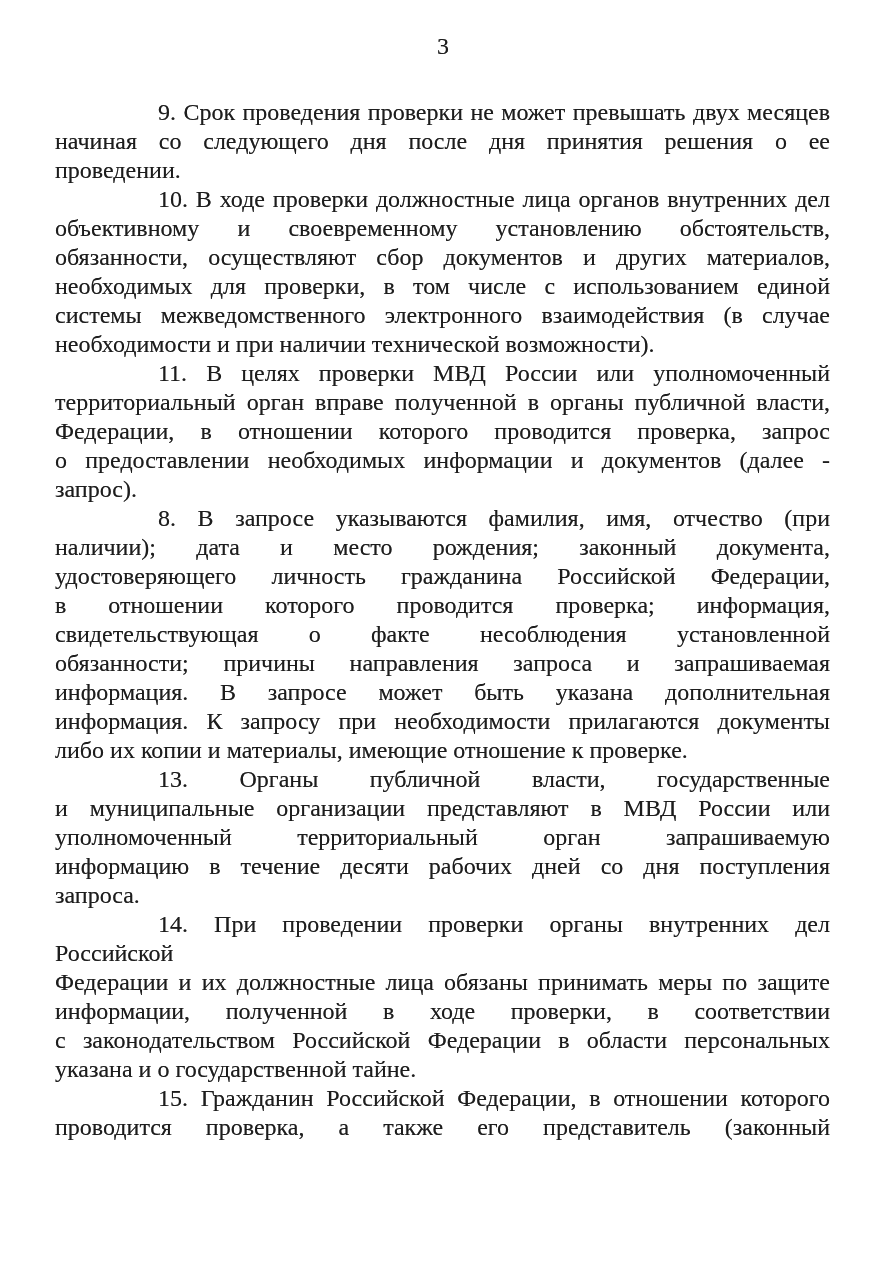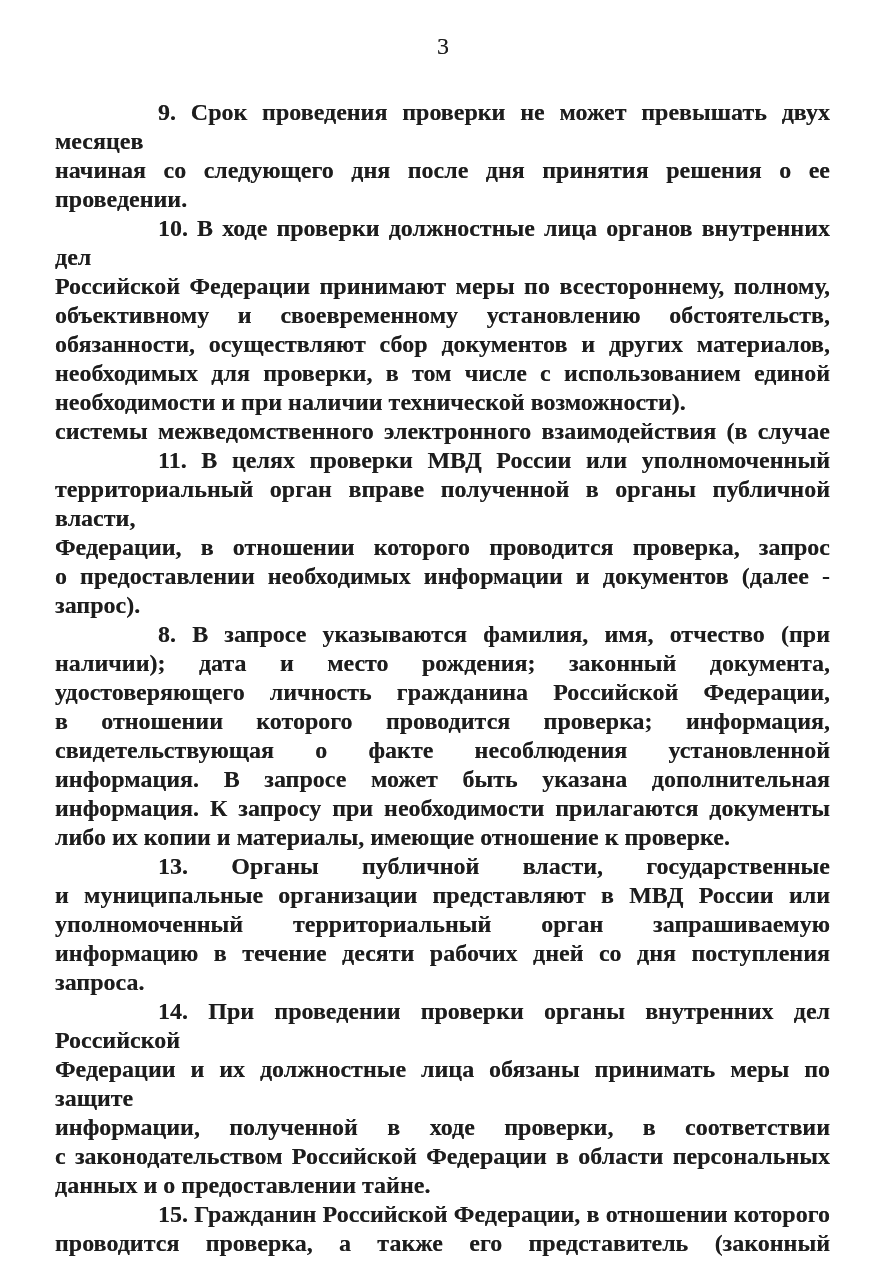--- a/index.html
+++ b/index.html
@@ -24,21 +24,21 @@
     
     text-shadow: 0 0 0.6px rgba(20,20,20,0.55);
   }
   .body-text {
     margin: 38px 56px 0 55px; 
     width: 775px;
     font-size: 24px;
     line-height: 29px;
     text-shadow: 0 0 0.6px rgba(20,20,20,0.55);
   }
-  .para { margin: 0; padding: 0; font-weight: bold; }
+  .para { margin: 0; padding: 0; }
   .line {
     text-align: justify;
     text-align-last: justify;
     white-space: normal;
   }
   .line.first { text-indent: 103px; }
   .line.last  { text-align-last: left; }
 </style>
 </head>
 <body>
@@ -46,56 +46,56 @@
 <div class="page">
   <div class="page-number">3</div>
   <div class="body-text">
       <div class="para">
         <div class="line first">9. Срок проведения проверки не может превышать двух месяцев</div>
         <div class="line">начиная со следующего дня после дня принятия решения о ее</div>
         <div class="line last">проведении.</div>
       </div>
       <div class="para">
         <div class="line first">10. В ходе проверки должностные лица органов внутренних дел</div>
-        <div class="line">Российской Федерации принимают меры по всестороннему, полному,</div>
         <div class="line">объективному и своевременному установлению обстоятельств,</div>
         <div class="line">обязанности, осуществляют сбор документов и других материалов,</div>
         <div class="line">необходимых для проверки, в том числе с использованием единой</div>
+        <div class="line">системы межведомственного электронного взаимодействия (в случае</div>
         <div class="line last">необходимости и при наличии технической возможности).</div>
-        <div class="line">системы межведомственного электронного взаимодействия (в случае</div>
       </div>
       <div class="para">
         <div class="line first">11. В целях проверки МВД России или уполномоченный</div>
         <div class="line">территориальный орган вправе полученной в органы публичной власти,</div>
         <div class="line">Федерации, в отношении которого проводится проверка, запрос</div>
         <div class="line">о предоставлении необходимых информации и документов (далее -</div>
         <div class="line last">запрос).</div>
       </div>
       <div class="para">
         <div class="line first">8. В запросе указываются фамилия, имя, отчество (при</div>
         <div class="line">наличии); дата и место рождения; законный документа,</div>
         <div class="line">удостоверяющего личность гражданина Российской Федерации,</div>
         <div class="line">в отношении которого проводится проверка; информация,</div>
         <div class="line">свидетельствующая о факте несоблюдения установленной</div>
+        <div class="line">обязанности; причины направления запроса и запрашиваемая</div>
         <div class="line">информация. В запросе может быть указана дополнительная</div>
         <div class="line">информация. К запросу при необходимости прилагаются документы</div>
         <div class="line last">либо их копии и материалы, имеющие отношение к проверке.</div>
       </div>
       <div class="para">
         <div class="line first">13. Органы публичной власти, государственные</div>
         <div class="line">и муниципальные организации представляют в МВД России или</div>
         <div class="line">уполномоченный территориальный орган запрашиваемую</div>
         <div class="line">информацию в течение десяти рабочих дней со дня поступления</div>
         <div class="line last">запроса.</div>
       </div>
       <div class="para">
         <div class="line first">14. При проведении проверки органы внутренних дел Российской</div>
         <div class="line">Федерации и их должностные лица обязаны принимать меры по защите</div>
         <div class="line">информации, полученной в ходе проверки, в соответствии</div>
         <div class="line">с законодательством Российской Федерации в области персональных</div>
-        <div class="line last">данных и о предоставлении тайне.</div>
+        <div class="line last">указана и о государственной тайне.</div>
       </div>
       <div class="para">
         <div class="line first">15. Гражданин Российской Федерации, в отношении которого</div>
         <div class="line">проводится проверка, а также его представитель (законный</div>
       </div>
     </div>
 </div>
 
 </body></html>

